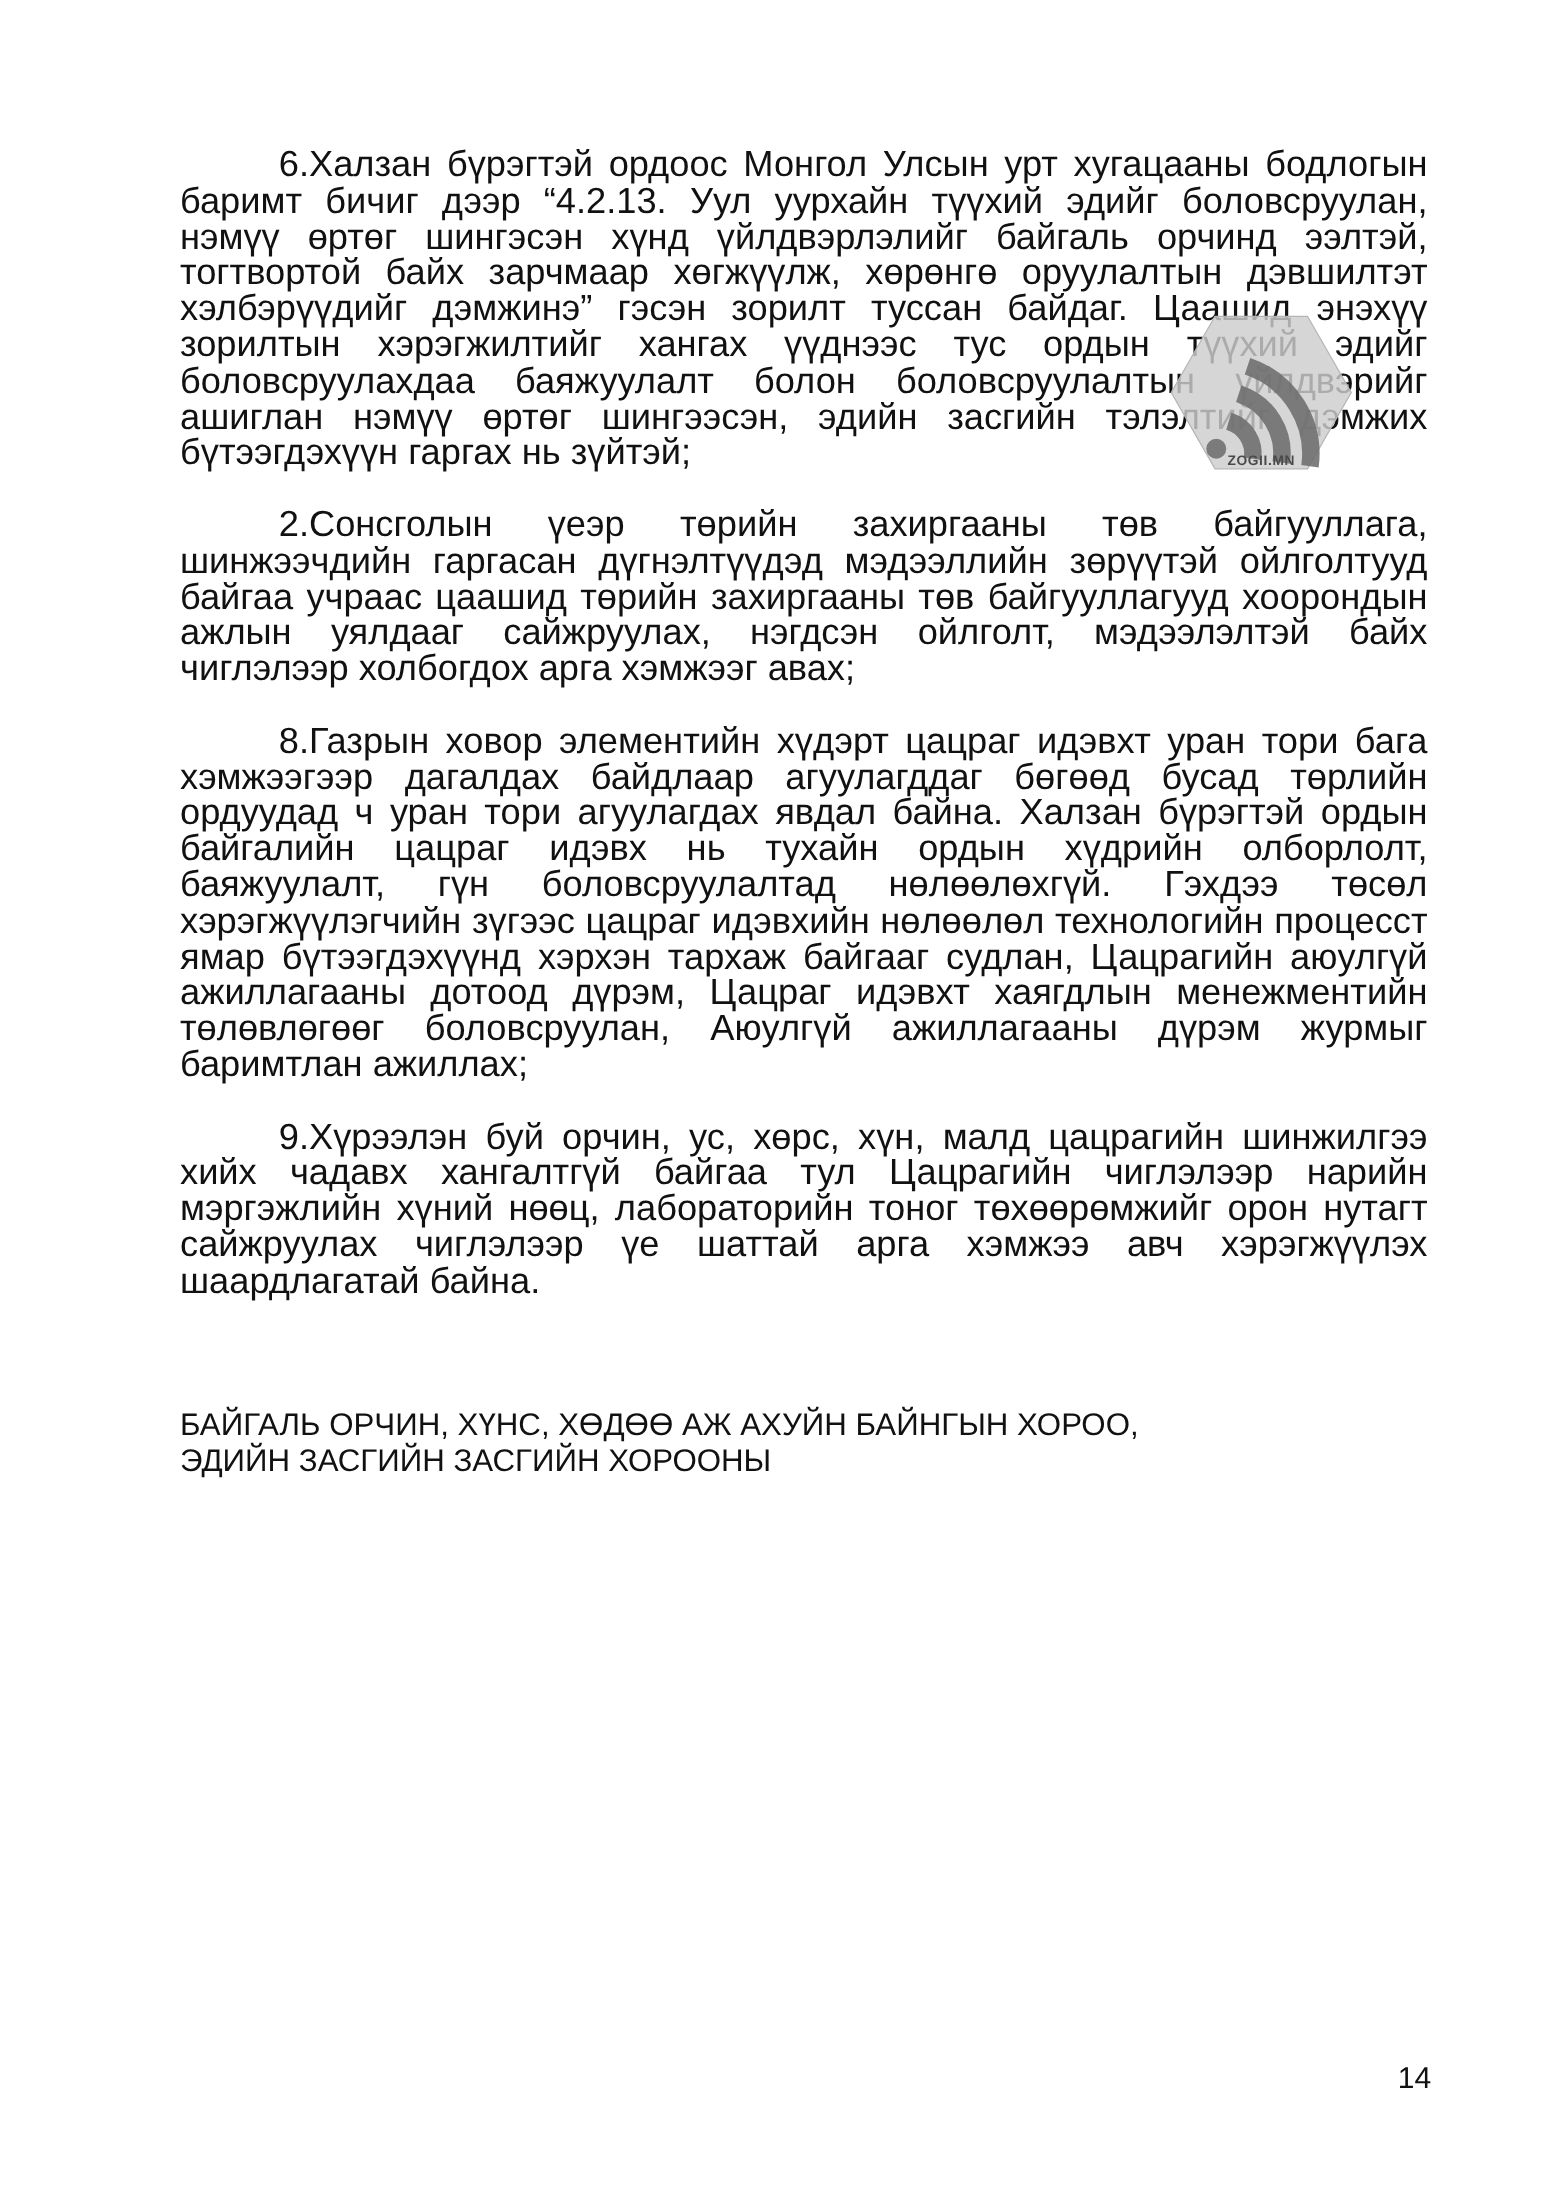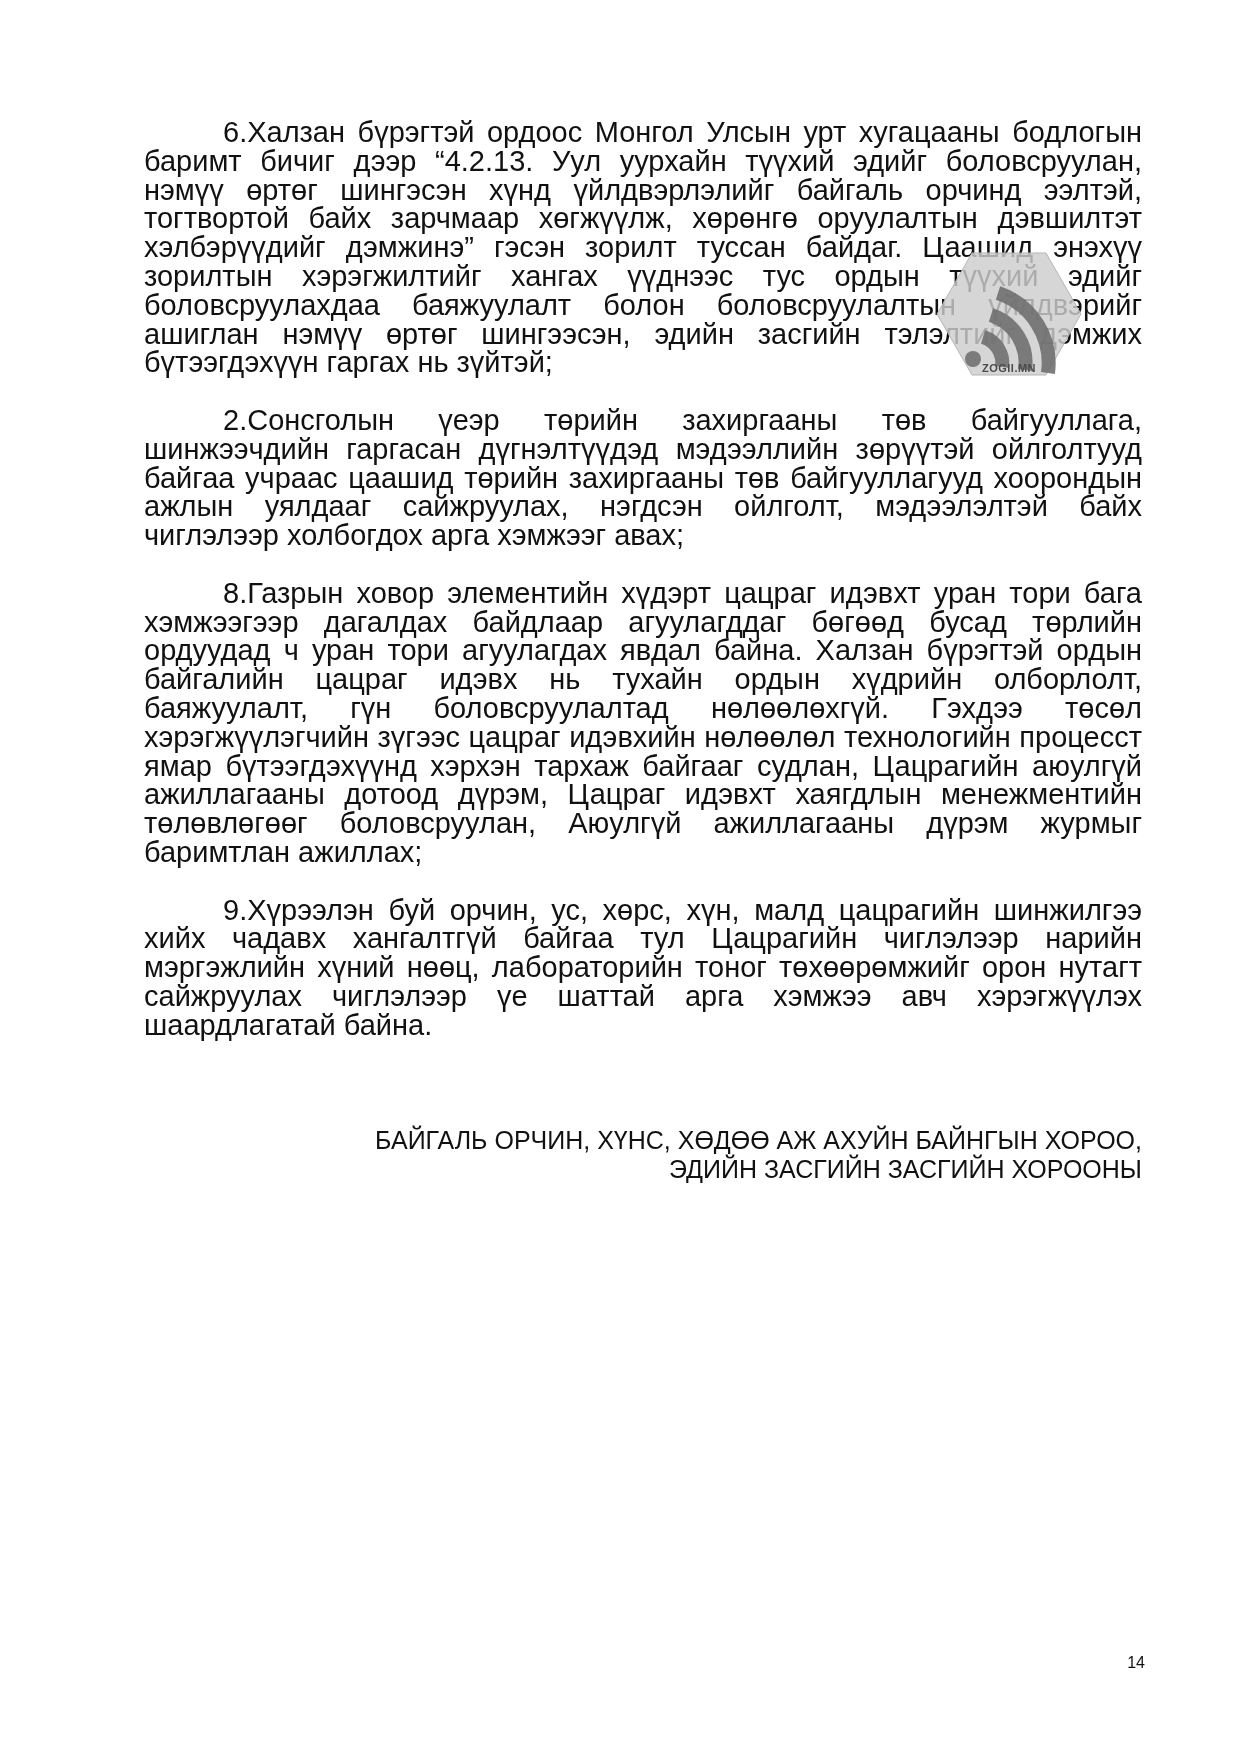--- a/index.html
+++ b/index.html
@@ -21,29 +21,29 @@
   .para {
     font-size: 29px;
     line-height: 28.8px;
     text-align: justify;
     text-indent: 79px;
     margin: 0 0 28.8px 0;
     white-space: normal;
   }
   .committee {
     margin-top: 86px;
-    text-align: right;
+    text-align: left;
     font-size: 25px;
     line-height: 29px;
   }
   .page-num {
     position: absolute;
     top: 1648px;
     right: 95px;
-    font-size: 16px;
+    font-size: 24px;
     line-height: 29px;
   }
   .watermark {
     position: absolute;
     left: 933px;
     top: 247px;
     width: 152px;
     height: 134px;
     pointer-events: none;
   }

